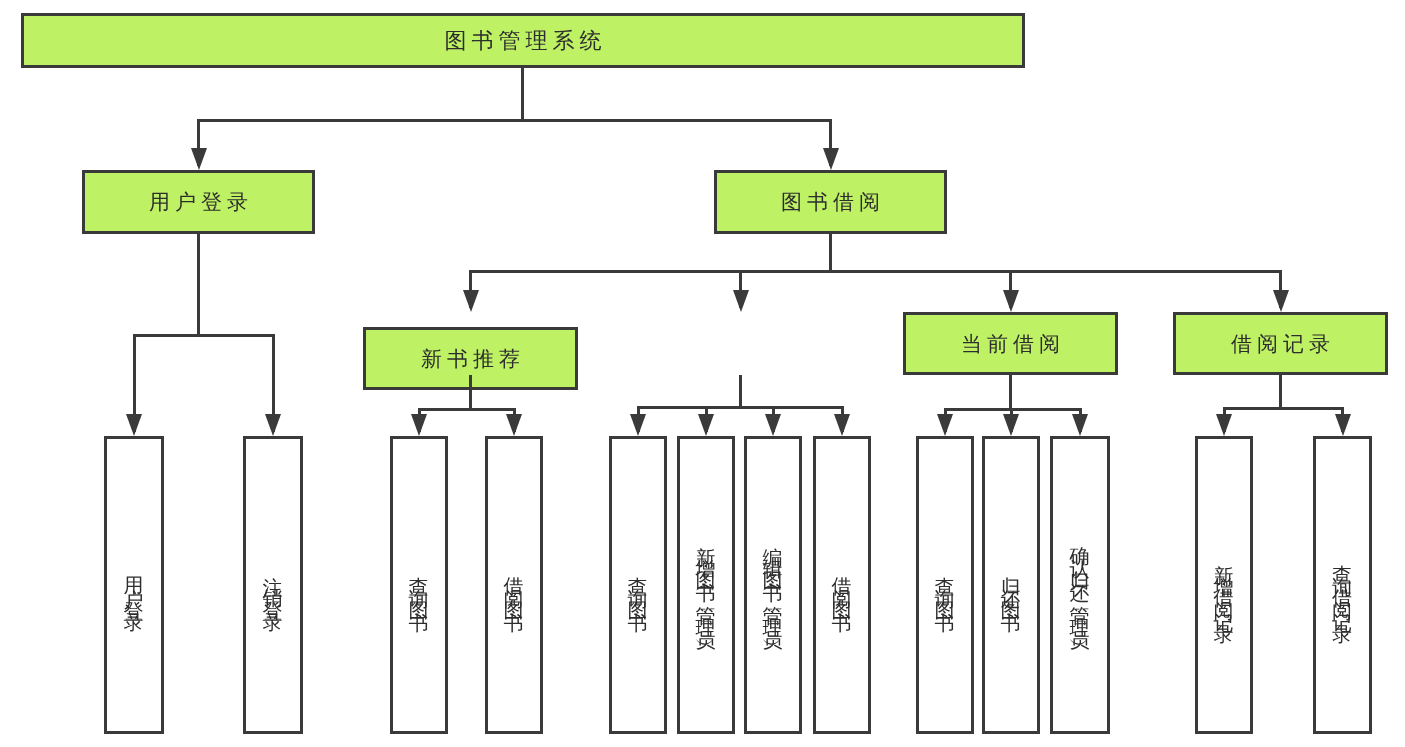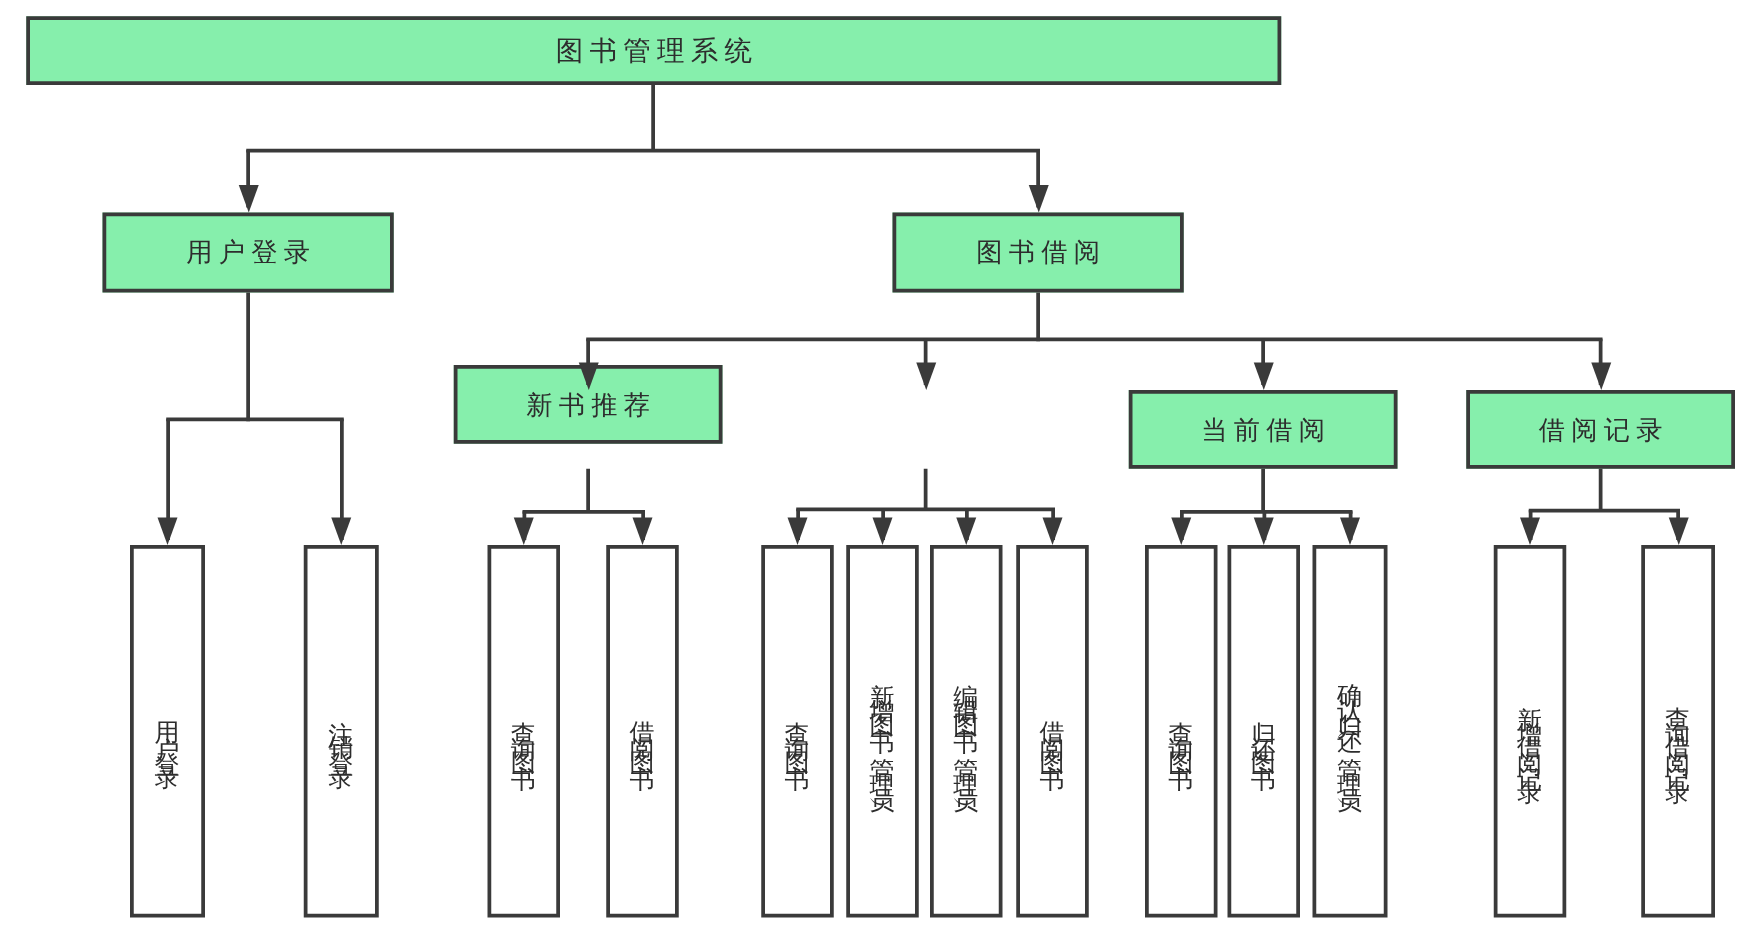--- a/index.html
+++ b/index.html
@@ -4,21 +4,21 @@
 <style>
   html,body{margin:0;padding:0;background:#ffffff;}
   body{
     font-family:"DejaVu Sans","Liberation Sans",sans-serif;
     width:1405px;height:747px;overflow:hidden;
   }
   #canvas{position:relative;width:1405px;height:747px;background:#ffffff;}
   .hbox{
     position:absolute;
     border:3px solid #3a3a3a;
-    background:#86efac;
+    background:#bef264;
     display:flex;align-items:center;justify-content:center;
     box-sizing:border-box;
     color:#2d2d2d;
   }
   .hbox .lbl{
     font-size:21px;
     letter-spacing:5px;
     padding-left:5px;
     white-space:nowrap;
   }
@@ -63,21 +63,21 @@
     <span class="lbl">图书管理系统</span>
   </div>
 
   <div class="hbox" style="left:82px;top:170px;width:233px;height:64px;">
     <span class="lbl">用户登录</span>
   </div>
   <div class="hbox" style="left:714px;top:170px;width:233px;height:64px;">
     <span class="lbl">图书借阅</span>
   </div>
 
-  <div class="hbox" style="left:363px;top:292px;width:215px;height:63px;">
+  <div class="hbox" style="left:363px;top:327px;width:215px;height:63px;">
     <span class="lbl">新书推荐</span>
   </div>
   <div class="hbox" style="left:903px;top:312px;width:215px;height:63px;">
     <span class="lbl">当前借阅</span>
   </div>
   <div class="hbox" style="left:1173px;top:312px;width:215px;height:63px;">
     <span class="lbl">借阅记录</span>
   </div>
 
   <div class="vbox" style="left:104px;top:436px;width:60px;height:298px;">

